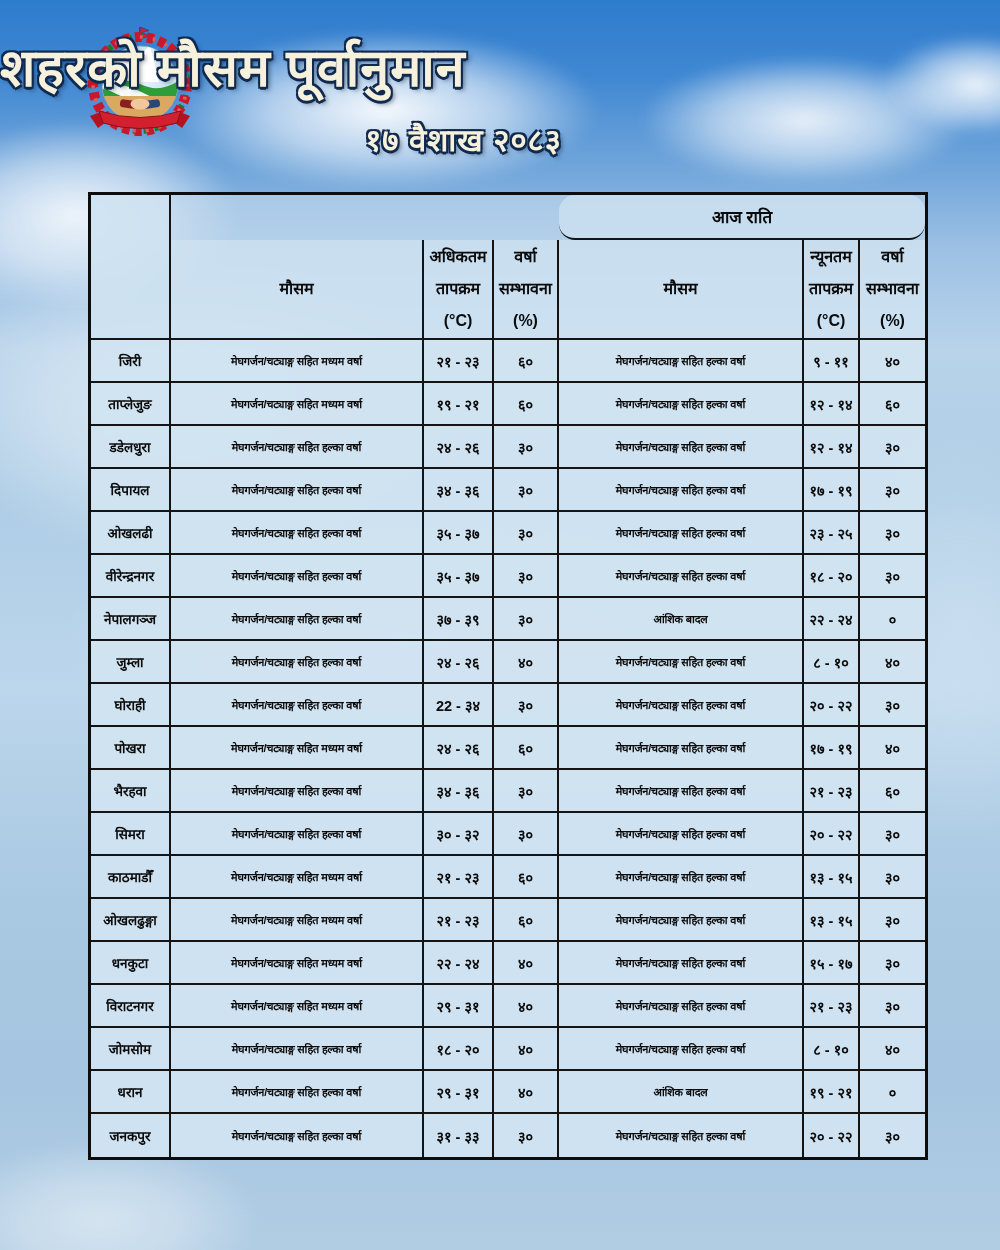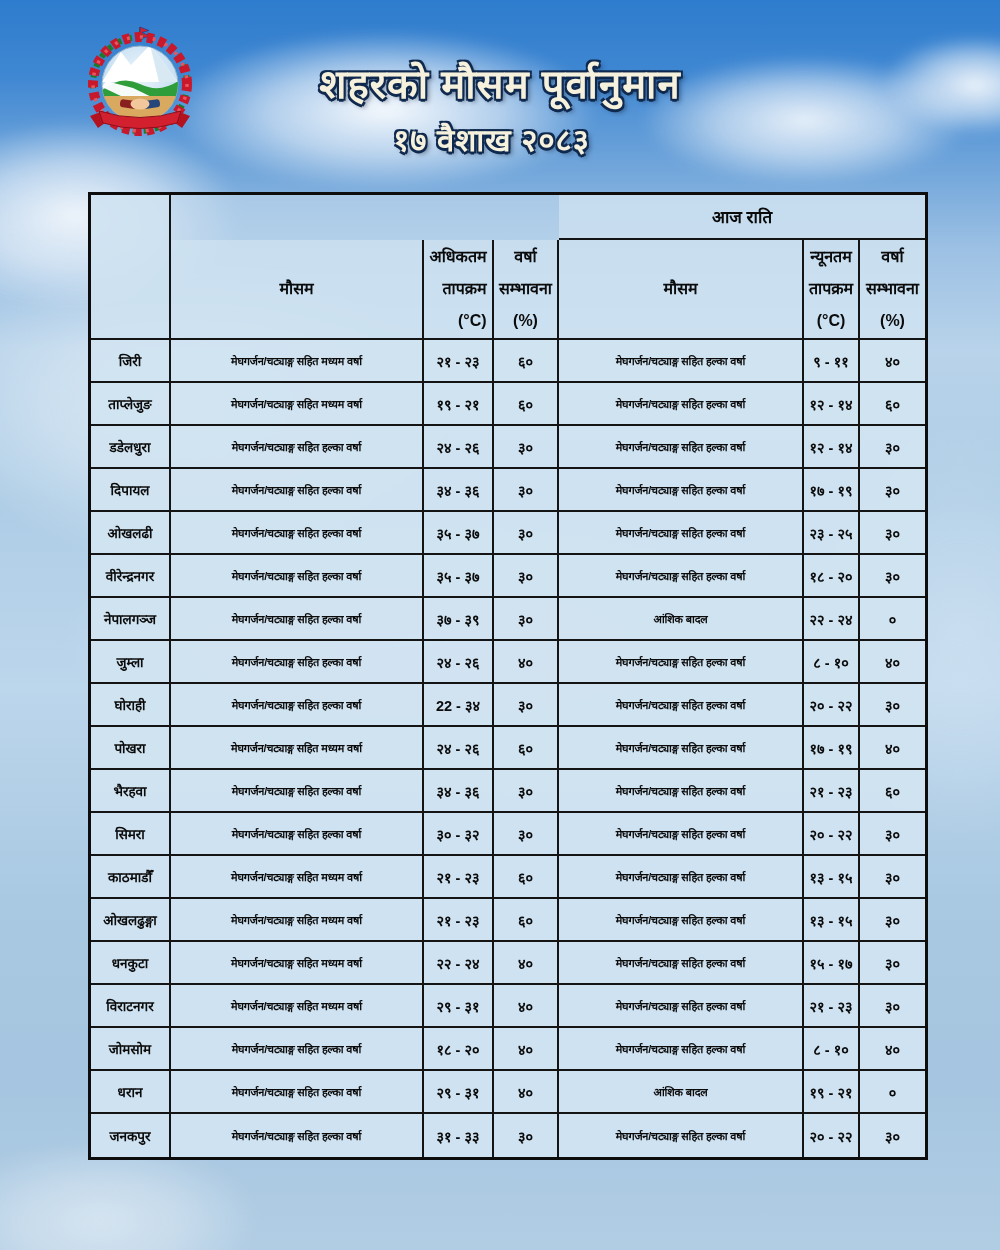--- a/index.html
+++ b/index.html
@@ -10,48 +10,47 @@
       #2e7ccd 0%, #3f87d2 6%, #6ea4da 13%, #9dc1e4 20%,
       #b8d3ea 28%, #aecde6 40%, #bcd6ec 55%, #a9c9e2 72%,
       #a5c5e0 86%, #b1cde4 100%);
   }
   .cloud{position:absolute;border-radius:50%;
     background:radial-gradient(closest-side, rgba(255,255,255,.95) 0%, rgba(255,255,255,.55) 55%, rgba(255,255,255,0) 100%);
     filter:blur(6px);pointer-events:none;}
   
   .brand{position:absolute;left:76px;top:24px;width:128px;height:112px;}
   .title{
-    position:absolute;left:0;top:55px;width:1000px;text-align:center;
-    font-size:40px;font-weight:bold;color:#f6f1dc;letter-spacing:1px;
+    position:absolute;left:0;top:30px;width:1000px;
+    font-size:52px;font-weight:bold;color:#f6f1dc;letter-spacing:1px;
     text-shadow:-2px -2px 0 #10294e, 2px -2px 0 #10294e, -2px 2px 0 #10294e,
                  2px 2px 0 #10294e, 0 3px 0 #10294e, 3px 3px 5px rgba(10,20,40,.55);
   }
   .date{
     position:absolute;left:0;top:118px;width:927px;text-align:center;
     font-size:31px;font-weight:bold;color:#f6f1dc;letter-spacing:1px;
     text-shadow:-2px -2px 0 #10294e, 2px -2px 0 #10294e, -2px 2px 0 #10294e,
                  2px 2px 0 #10294e, 0 3px 0 #10294e, 3px 3px 5px rgba(10,20,40,.55);
-    margin-left:28px;
   }
   
   .ftable{
     position:absolute;left:88px;top:192px;width:834px;
     border:3px solid #0d0d0d;background:rgba(203,222,238,.55);
   }
   .thead{display:grid;grid-template-columns:80px 253px 70px 65px 245px 56px 65px;grid-template-rows:45px 100px;}
   .cell{
     border-right:2px solid #141414;border-bottom:2px solid #141414;
     display:flex;align-items:center;justify-content:center;
     text-align:center;color:#0b0b0b;font-weight:bold;
     background:rgba(210,228,241,.88);overflow:hidden;
   }
   .cell:last-child,.no-rb{border-right:none;}
   .hd-city{grid-row:1/3;grid-column:1;}
   .hd-day{grid-column:2/5;}
-  .hd-night{grid-column:5/8;border-right:none;}
+  .hd-night{grid-column:5/8;border-right:none;border-radius:16px;}
   .hd-group{font-size:17px;background:rgba(208,227,241,.72);}
   .hd-sub{font-size:16px;white-space:pre-line;line-height:2.0;background:rgba(208,227,241,.72);}
   .tbody .t-row{display:grid;grid-template-columns:80px 253px 70px 65px 245px 56px 65px;height:43px;border-radius:21px;}
   .tbody .t-row:last-child .cell{border-bottom:none;}
   .c-city{font-size:13.5px;white-space:nowrap;}
   .c-weather{font-size:11px;white-space:nowrap;letter-spacing:-0.2px;}
   .c-num{font-size:14.5px;white-space:nowrap;}
 </style>
 </head>
 <body>
@@ -97,21 +96,21 @@
 </svg>
 
 <div class="title">शहरको मौसम पूर्वानुमान</div>
 <div class="date">१७ वैशाख २०८३</div>
 
 <div class="ftable">
   <div class="thead">
     <div class="cell hd-city hd-group"></div>
     <div class="cell hd-night hd-group">आज राति</div>
     <div class="cell hd-sub" style="grid-column:2;">मौसम</div>
-    <div class="cell hd-sub" style="grid-column:3;text-align:right;">अधिकतम
+    <div class="cell hd-sub" style="grid-column:3;">अधिकतम
 तापक्रम
 (°C)</div>
     <div class="cell hd-sub" style="grid-column:4;">वर्षा
 सम्भावना
 (%)</div>
     <div class="cell hd-sub" style="grid-column:5;">मौसम</div>
     <div class="cell hd-sub" style="grid-column:6;">न्यूनतम
 तापक्रम
 (°C)</div>
     <div class="cell hd-sub no-rb" style="grid-column:7;">वर्षा

